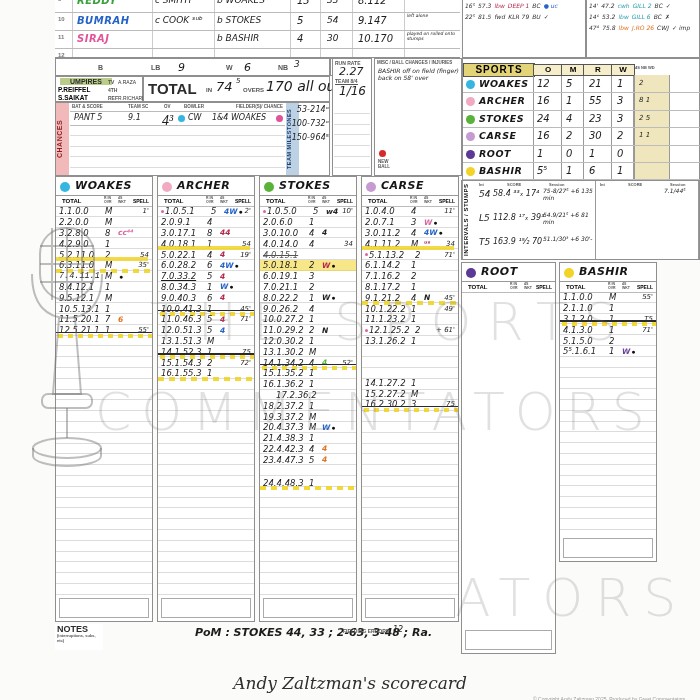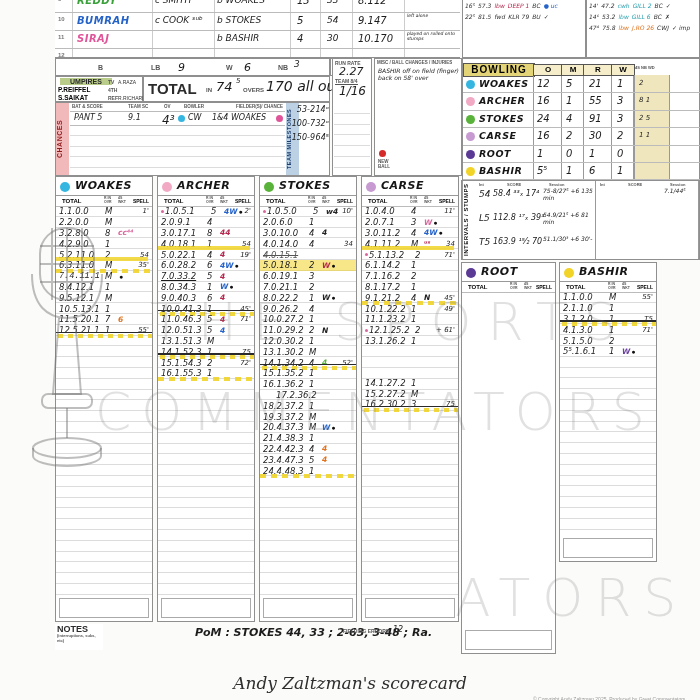--- a/index.html
+++ b/index.html
@@ -192,21 +192,21 @@
     <div class="abs" style="position: absolute; left: 55px; top: 102px; width: 275px; height: 74px; box-sizing: border-box; background: rgb(255, 255, 255); border: 1px solid rgb(143, 143, 143);">
       <div class="vlabel" style="position: absolute; left: 0px; top: 0px; width: 13px; height: 100%; background: rgb(242, 185, 187); color: rgb(140, 29, 29); font-size: 7px;">CHANCES</div>
       <div class="tiny" style="position: absolute; left: 16px; top: 1px; font-size: 4.5px;">BAT &amp; SCORE</div>
       <div class="tiny" style="position: absolute; left: 72px; top: 1px; font-size: 4.5px;">TEAM SC</div>
       <div class="tiny" style="position: absolute; left: 108px; top: 1px; font-size: 4.5px;">OV</div>
       <div class="tiny" style="position: absolute; left: 128px; top: 1px; font-size: 4.5px;">BOWLER</div>
       <div class="tiny" style="position: absolute; left: 180px; top: 1px; font-size: 4.5px;">FIELDER(S)/ CHANCE</div>
       <div style="position: absolute; left: 14px; top: 8px; right: 44px; height: 13px; border-top: 1px solid rgb(187, 187, 187); border-bottom: 1px solid rgb(187, 187, 187);">
         <div class="hw" style="position: absolute; left: 4px; top: 1px; font-size: 8px;">PANT 5</div>
         <div class="hw" style="position: absolute; left: 58px; top: 1px; font-size: 8px;">9.1</div>
-        <div class="hw" style="position: absolute; left: 92px; top: 1px; font-size: 12px;">4³</div>
+        <div class="hw" style="position: absolute; left: 92px; top: 1px; font-size: 14px; font-family: Liberation Serif, serif;">4³</div>
         <div class="dot" style="position: absolute; left: 108px; top: 3px; width: 7px; height: 7px; background: rgb(53, 182, 224);"></div>
         <div class="hw" style="position: absolute; left: 118px; top: 1px; font-size: 8px;">CW</div>
         <div class="hw" style="position: absolute; left: 142px; top: 1px; font-size: 8px;">1&amp;4 WOAKES</div>
         <div class="dot" style="position: absolute; right: 2px; top: 3px; width: 7px; height: 7px; background: rgb(224, 85, 154);"></div>
       </div>
       <div class="ruled" style="position: absolute; inset: 22px 44px 2px 14px;"></div>
       <div class="vlabel" style="position: absolute; right: 30px; top: 0px; width: 13px; height: 100%; background: rgb(188, 210, 228); color: rgb(29, 62, 110); font-size: 5.5px;">TEAM MILESTONES</div>
       <div class="hw" style="position: absolute; right: 14px; top: 2px; font-size: 8px;">53-2</div>
       <div class="hw" style="position: absolute; right: 0px; top: 2px; font-size: 8px;">14ᵒ</div>
       <div class="hw" style="position: absolute; right: 14px; top: 16px; font-size: 8px;">100-7</div>
@@ -221,21 +221,21 @@
       <div class="hw" style="position: absolute; left: 6px; top: 25px; font-size: 12px;">1/16</div>
       <div class="ruled" style="position: absolute; inset: 44px 1px 1px;"></div>
     </div>
     <div class="abs box" style="position: absolute; left: 374px; top: 58px; width: 88px; height: 118px; box-sizing: border-box;">
       <div class="tiny" style="position: absolute; left: 2px; top: 1px; font-size: 4.5px;">MISC / BALL CHANGES / INJURIES</div>
       <div class="hw" style="position: absolute; left: 3px; top: 8px; right: 2px; font-size: 6px; line-height: 7px;">BASHIR off on field (finger) back on 58' over</div>
       <div class="dot" style="position: absolute; left: 4px; bottom: 18px; width: 7px; height: 7px; background: rgb(212, 42, 42);"></div>
       <div class="tiny" style="position: absolute; left: 3px; bottom: 6px; font-size: 4.5px; width: 14px; line-height: 5px;">NEW BALL</div>
     </div>
     <div class="abs box" style="position: absolute; left: 462px; top: 58px; width: 238px; height: 122px; box-sizing: border-box;">
-      <div style="position: absolute; left: 0px; top: 4px; width: 70px; height: 12px; background: rgb(228, 212, 120); border: 1px solid rgb(85, 85, 85); font-weight: bold; font-size: 10px; text-align: center; letter-spacing: 1px;">BOWLING</div>
+      <div style="position: absolute; left: 0px; top: 4px; width: 70px; height: 12px; background: rgb(228, 212, 120); border: 1px solid rgb(85, 85, 85); font-weight: bold; font-size: 10px; text-align: center; letter-spacing: 1px;">SPORTS</div>
       <div style="position: absolute; left: 70px; top: 5px; width: 28px; text-align: center; font-size: 8px; font-weight: bold; border: 1px solid rgb(85, 85, 85); height: 10px; background: rgb(246, 238, 203);">O</div>
       <div style="position: absolute; left: 98px; top: 5px; width: 22px; text-align: center; font-size: 8px; font-weight: bold; border: 1px solid rgb(85, 85, 85); height: 10px; background: rgb(246, 238, 203);">M</div>
       <div style="position: absolute; left: 120px; top: 5px; width: 28px; text-align: center; font-size: 8px; font-weight: bold; border: 1px solid rgb(85, 85, 85); height: 10px; background: rgb(246, 238, 203);">R</div>
       <div style="position: absolute; left: 148px; top: 5px; width: 22px; text-align: center; font-size: 8px; font-weight: bold; border: 1px solid rgb(85, 85, 85); height: 10px; background: rgb(246, 238, 203);">W</div>
       <div class="tiny" style="position: absolute; left: 172px; top: 6px; font-size: 4px; width: 30px;">4S NB WD</div>
       <div style="position: absolute; left: 171px; top: 16px; width: 34px; bottom: 0px; background: rgb(239, 230, 189); border-left: 1px solid rgb(153, 153, 153); border-right: 1px solid rgb(153, 153, 153);"></div>
       <div style="position: absolute; left: 0px; top: 17px; width: 238px; height: 17.4px; box-sizing: border-box; border-bottom: 1px solid rgb(187, 187, 187);">
         <div class="dot" style="position: absolute; left: 3px; top: 4px; width: 9px; height: 9px; background: rgb(53, 182, 224);"></div>
         <div class="hwname" style="position: absolute; left: 16px; top: 2px; font-size: 9.5px;">WOAKES</div>
         <div class="hw" style="position: absolute; left: 74px; top: 2px; font-size: 10px;">12</div>
@@ -261,21 +261,21 @@
         <div style="position: absolute; left: 98px; top: 0px; bottom: 0px; border-left: 1px solid rgb(153, 153, 153);"></div>
         <div style="position: absolute; left: 120px; top: 0px; bottom: 0px; border-left: 1px solid rgb(153, 153, 153);"></div>
         <div style="position: absolute; left: 148px; top: 0px; bottom: 0px; border-left: 1px solid rgb(153, 153, 153);"></div>
         <div style="position: absolute; left: 170px; top: 0px; bottom: 0px; border-left: 1px solid rgb(153, 153, 153);"></div>
       </div>
       <div style="position: absolute; left: 0px; top: 51.8px; width: 238px; height: 17.4px; box-sizing: border-box; border-bottom: 1px solid rgb(187, 187, 187);">
         <div class="dot" style="position: absolute; left: 3px; top: 4px; width: 9px; height: 9px; background: rgb(89, 178, 58);"></div>
         <div class="hwname" style="position: absolute; left: 16px; top: 2px; font-size: 9.5px;">STOKES</div>
         <div class="hw" style="position: absolute; left: 74px; top: 2px; font-size: 10px;">24</div>
         <div class="hw" style="position: absolute; left: 103px; top: 2px; font-size: 10px;">4</div>
-        <div class="hw" style="position: absolute; left: 126px; top: 2px; font-size: 10px;">91</div>
+        <div class="hw" style="position: absolute; left: 126px; top: 2px; font-size: 10px;">23</div>
         <div class="hw" style="position: absolute; left: 154px; top: 2px; font-size: 10px;">3</div>
         <div class="hw" style="position: absolute; left: 176px; top: 3px; font-size: 7px;">2 5</div>
         <div style="position: absolute; left: 70px; top: 0px; bottom: 0px; border-left: 1px solid rgb(153, 153, 153);"></div>
         <div style="position: absolute; left: 98px; top: 0px; bottom: 0px; border-left: 1px solid rgb(153, 153, 153);"></div>
         <div style="position: absolute; left: 120px; top: 0px; bottom: 0px; border-left: 1px solid rgb(153, 153, 153);"></div>
         <div style="position: absolute; left: 148px; top: 0px; bottom: 0px; border-left: 1px solid rgb(153, 153, 153);"></div>
         <div style="position: absolute; left: 170px; top: 0px; bottom: 0px; border-left: 1px solid rgb(153, 153, 153);"></div>
       </div>
       <div style="position: absolute; left: 0px; top: 69.2px; width: 238px; height: 17.4px; box-sizing: border-box; border-bottom: 1px solid rgb(187, 187, 187);">
         <div class="dot" style="position: absolute; left: 3px; top: 4px; width: 9px; height: 9px; background: rgb(199, 154, 210);"></div>
@@ -620,21 +620,21 @@
         <div class="row" style="height: 10.8px; padding-left: 3px; font-size: 8.5px;">
           <div class="hw" style="width: 46px; flex: 0 0 auto; font-size: 8.5px;">22.4.42.3</div>
           <div class="hw" style="width: 13px; flex: 0 0 auto; font-size: 8.5px;">4</div>
           <div class="hw" style="flex: 0 0 auto; font-size: 7.5px; font-weight: bold; color: rgb(224, 115, 31);">4</div>
         </div>
         <div class="row" style="height: 10.8px; padding-left: 3px; font-size: 8.5px;">
           <div class="hw" style="width: 46px; flex: 0 0 auto; font-size: 8.5px;">23.4.47.3</div>
           <div class="hw" style="width: 13px; flex: 0 0 auto; font-size: 8.5px;">5</div>
           <div class="hw" style="flex: 0 0 auto; font-size: 7.5px; font-weight: bold; color: rgb(224, 115, 31);">4</div>
         </div>
-        <div class="row" style="height: 10.8px; padding-left: 3px; font-size: 8.5px;">
+        <div class="row" style="height: 10.8px; padding-left: 3px; font-size: 8.5px; margin-top: 12px;">
           <div class="hw" style="width: 46px; flex: 0 0 auto; font-size: 8.5px;">24.4.48.3</div>
           <div class="hw" style="width: 13px; flex: 0 0 auto; font-size: 8.5px;">1</div>
           <div class="hl-dot"></div>
         </div>
       </div>
       <div class="abs box" style="left: 3px; right: 3px; bottom: 3px; height: 20px; border-color: rgb(170, 170, 170);"></div>
     </div>
     <div class="abs box" style="position: absolute; left: 361px; top: 176px; width: 98px; height: 446px; box-sizing: border-box;">
       <div class="dot" style="position: absolute; left: 4px; top: 5px; width: 10px; height: 10px; background: rgb(199, 154, 210);"></div>
       <div class="hwname" style="position: absolute; left: 19px; top: 2px; font-size: 11px;">CARSE</div>

